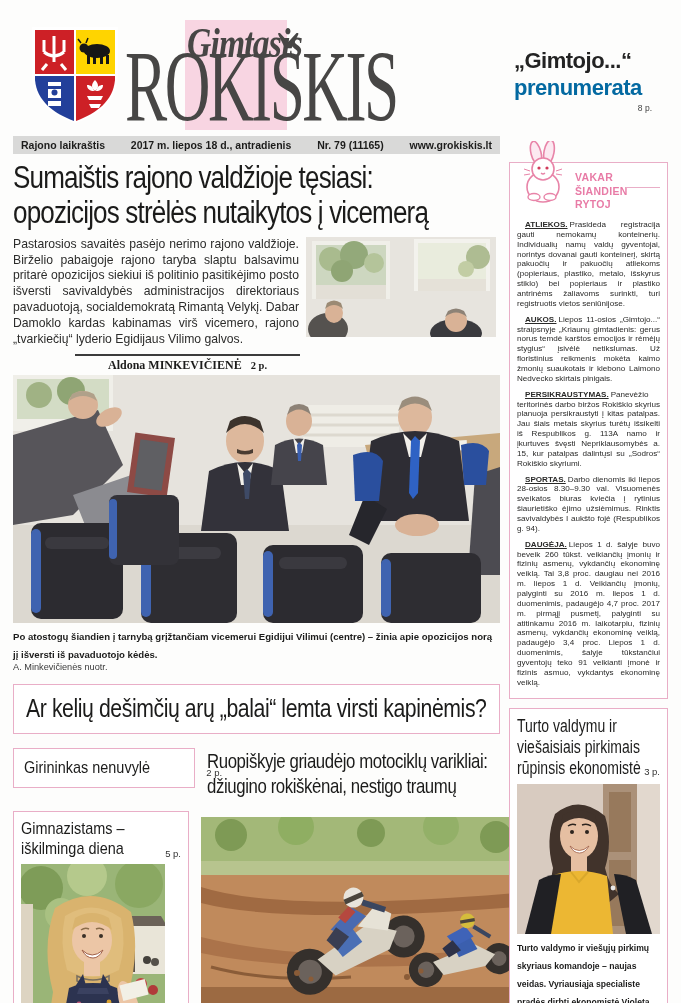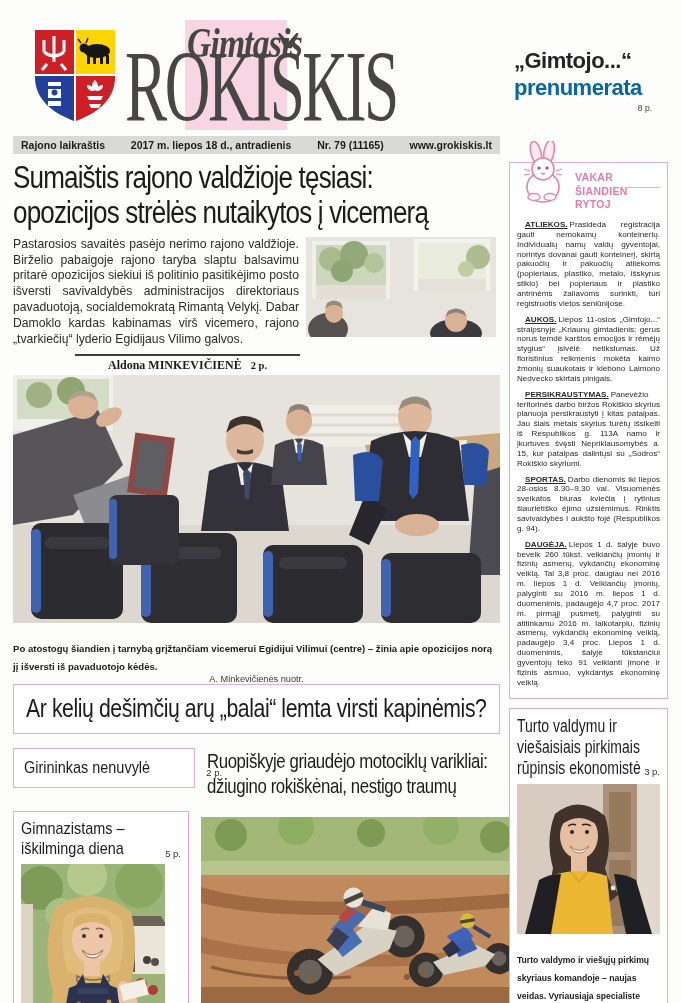--- a/index.html
+++ b/index.html
@@ -35,26 +35,26 @@
   .hl-line{font-size:31px;letter-spacing:-1px;line-height:1.14;color:#1b1b1a;
            transform:scaleX(0.84);transform-origin:left;white-space:nowrap;}
 
   .lead-row{display:flex;gap:6px;margin-bottom:2px;}
   .lead-text{width:286px;flex:none;font-size:12.2px;line-height:1.3;color:#2c2c2b;text-align:justify;}
   .byline{width:225px;margin:6px 0 0 62px;border-top:2px solid #3c3c3c;padding-top:2px;
           text-align:center;font-family:"Liberation Serif",serif;font-weight:bold;font-size:12px;}
   .byline .pg{font-weight:bold;font-size:10.5px;margin-left:6px;}
   .photo-top{flex:1;overflow:hidden;}
 
-  .caption-row{margin-top:15px;}
+  .caption-row{margin-top:3px;}
   .cap{font-size:9.6px;font-weight:bold;line-height:1.25;}
-  .credit{font-size:9.2px;font-weight:normal;color:#3a3a3a;text-align:center;display:block;}
+  .credit{font-size:9.2px;font-weight:normal;color:#3a3a3a;text-align:left;display:block;}
 
   .pinkbox{border:1px solid #e9aec7;background:#fff;}
-  .box-ar{padding:9px 12px 10px 12px;display:flex;align-items:flex-end;justify-content:space-between;}
+  .box-ar{margin-top:12px;padding:9px 12px 10px 12px;display:flex;align-items:flex-end;justify-content:space-between;}
   .ar-head{font-size:25px;letter-spacing:-0.5px;transform:scaleX(0.85);transform-origin:left;white-space:nowrap;color:#1b1b1a;}
   .pg-ref{font-size:9.5px;color:#333;flex:none;margin-left:6px;}
 
   .row2{display:flex;gap:12px;margin-top:14px;align-items:flex-start;}
   .box-girininkas{width:160px;flex:none;padding:9px 10px;display:flex;align-items:flex-end;justify-content:space-between;gap:28px;}
   .gir-head{font-size:17px;transform:scaleX(0.85);transform-origin:left;white-space:nowrap;}
   .ruop{flex:1;position:relative;padding-right:2px;}
   .ruop-line{font-size:21px;letter-spacing:-0.5px;line-height:1.22;transform:scaleX(0.8);
              transform-origin:left;white-space:nowrap;color:#1b1b1a;}
   .ruop .pg-ref{position:absolute;right:0;bottom:2px;}

